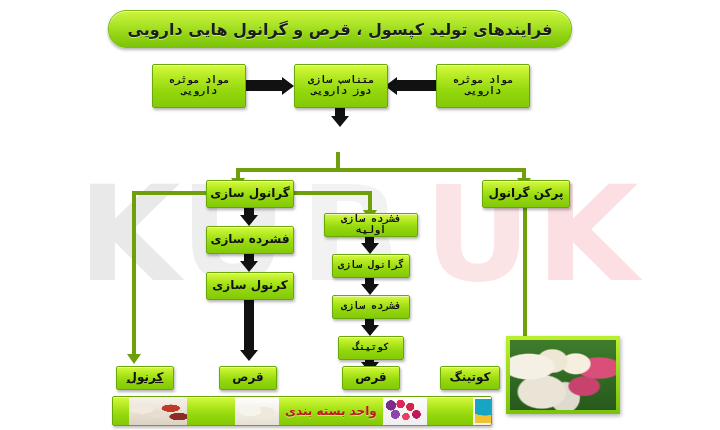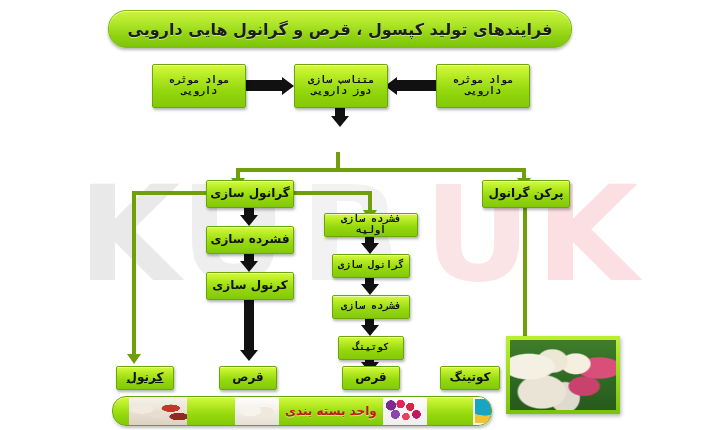--- a/index.html
+++ b/index.html
@@ -59,21 +59,21 @@
   .arrow-blk-r{position:absolute;z-index:3;width:0;height:0;
     border-top:9px solid transparent;border-bottom:9px solid transparent;border-left:12px solid #111;}
   .arrow-blk-l{position:absolute;z-index:3;width:0;height:0;
     border-top:9px solid transparent;border-bottom:9px solid transparent;border-right:12px solid #111;}
   .arrow-grn-d{position:absolute;z-index:3;width:0;height:0;
     border-left:7px solid transparent;border-right:7px solid transparent;border-top:10px solid #6f9f0b;}
 
   
   .strip{
     position:absolute;left:112px;top:396px;width:378px;height:28px;z-index:4;
-    border:1px solid #6aa80a;border-radius:14px;overflow:hidden;display:flex;
+    border:1px solid #6aa80a;border-radius:2px;overflow:hidden;display:flex;
     background:linear-gradient(180deg,#d6f93f 0%,#b4ea22 30%,#93d70c 65%,#84c908 100%);
     box-shadow:inset 0 1px 0 rgba(255,255,255,.5),1px 2px 3px rgba(0,0,0,.25);
   }
   .strip .seg{height:100%;flex:0 0 auto;position:relative;overflow:hidden;}
   .strip .label{
     flex:0 0 auto;display:flex;align-items:center;justify-content:center;
     direction:rtl;font-size:12px;font-weight:bold;color:#c0161c;
     text-shadow:0 1px 0 rgba(255,255,255,.5);padding:0 6px;
   }
   .ph-caps{background:

